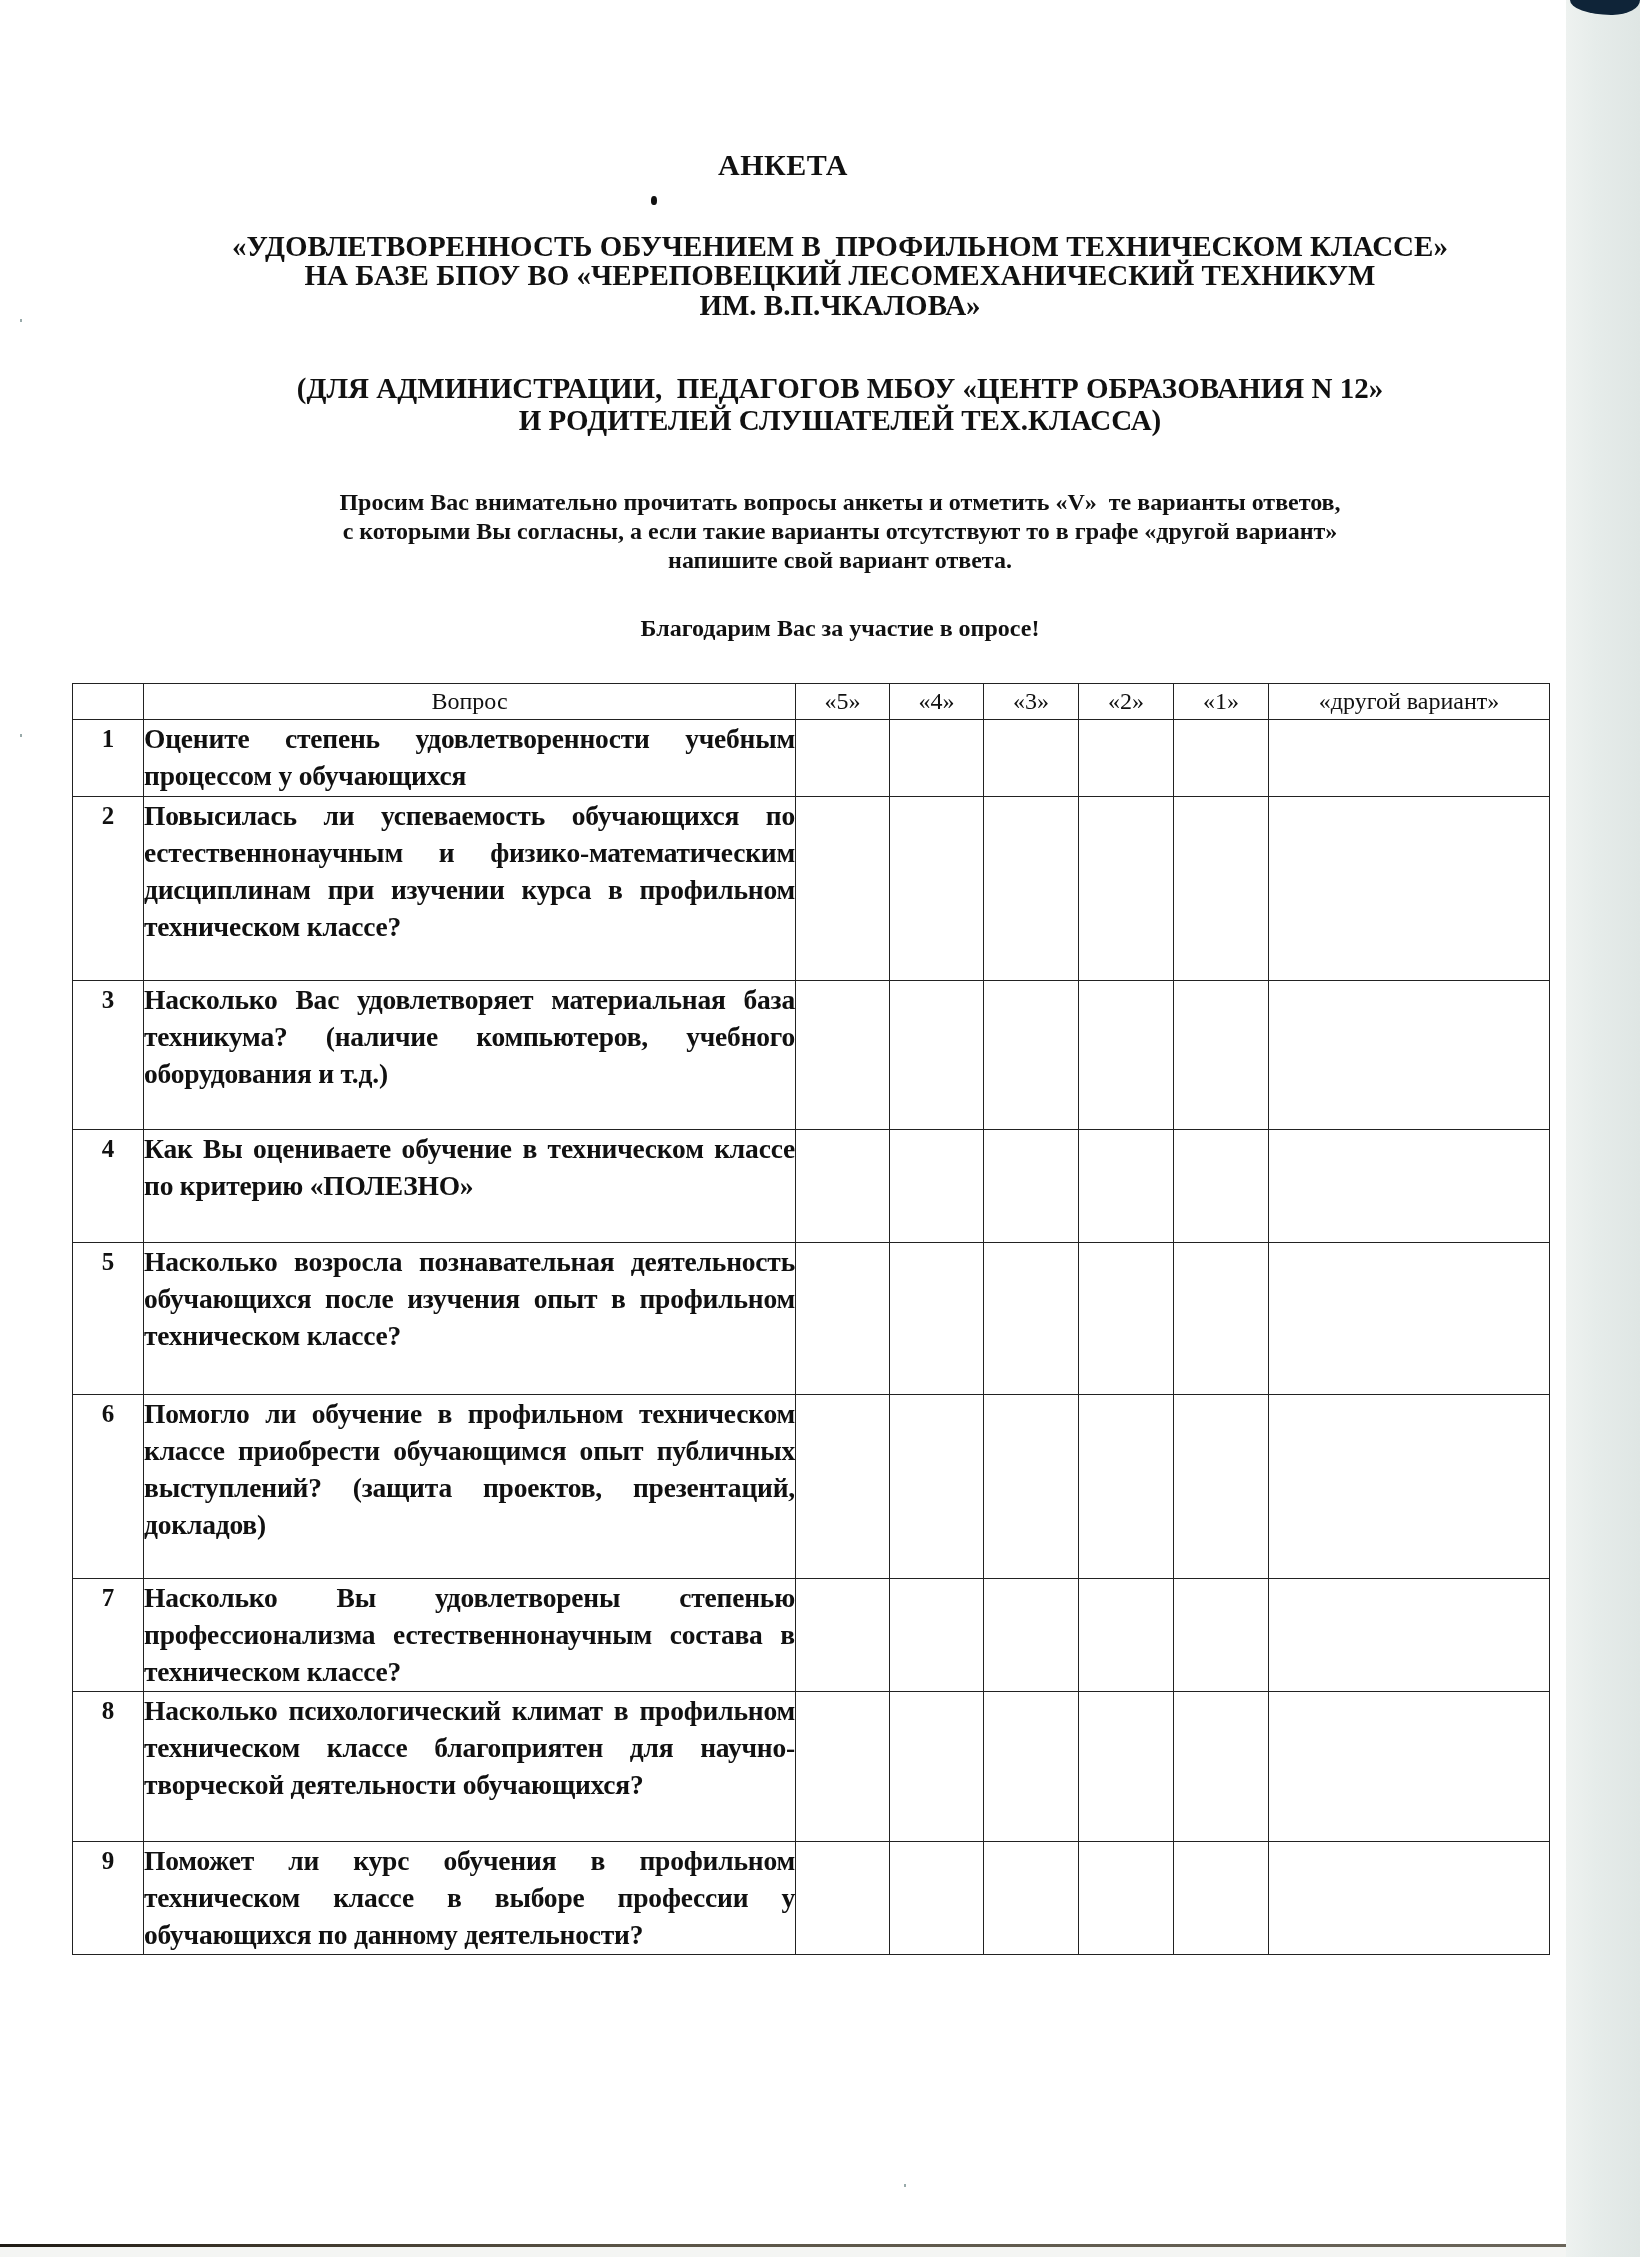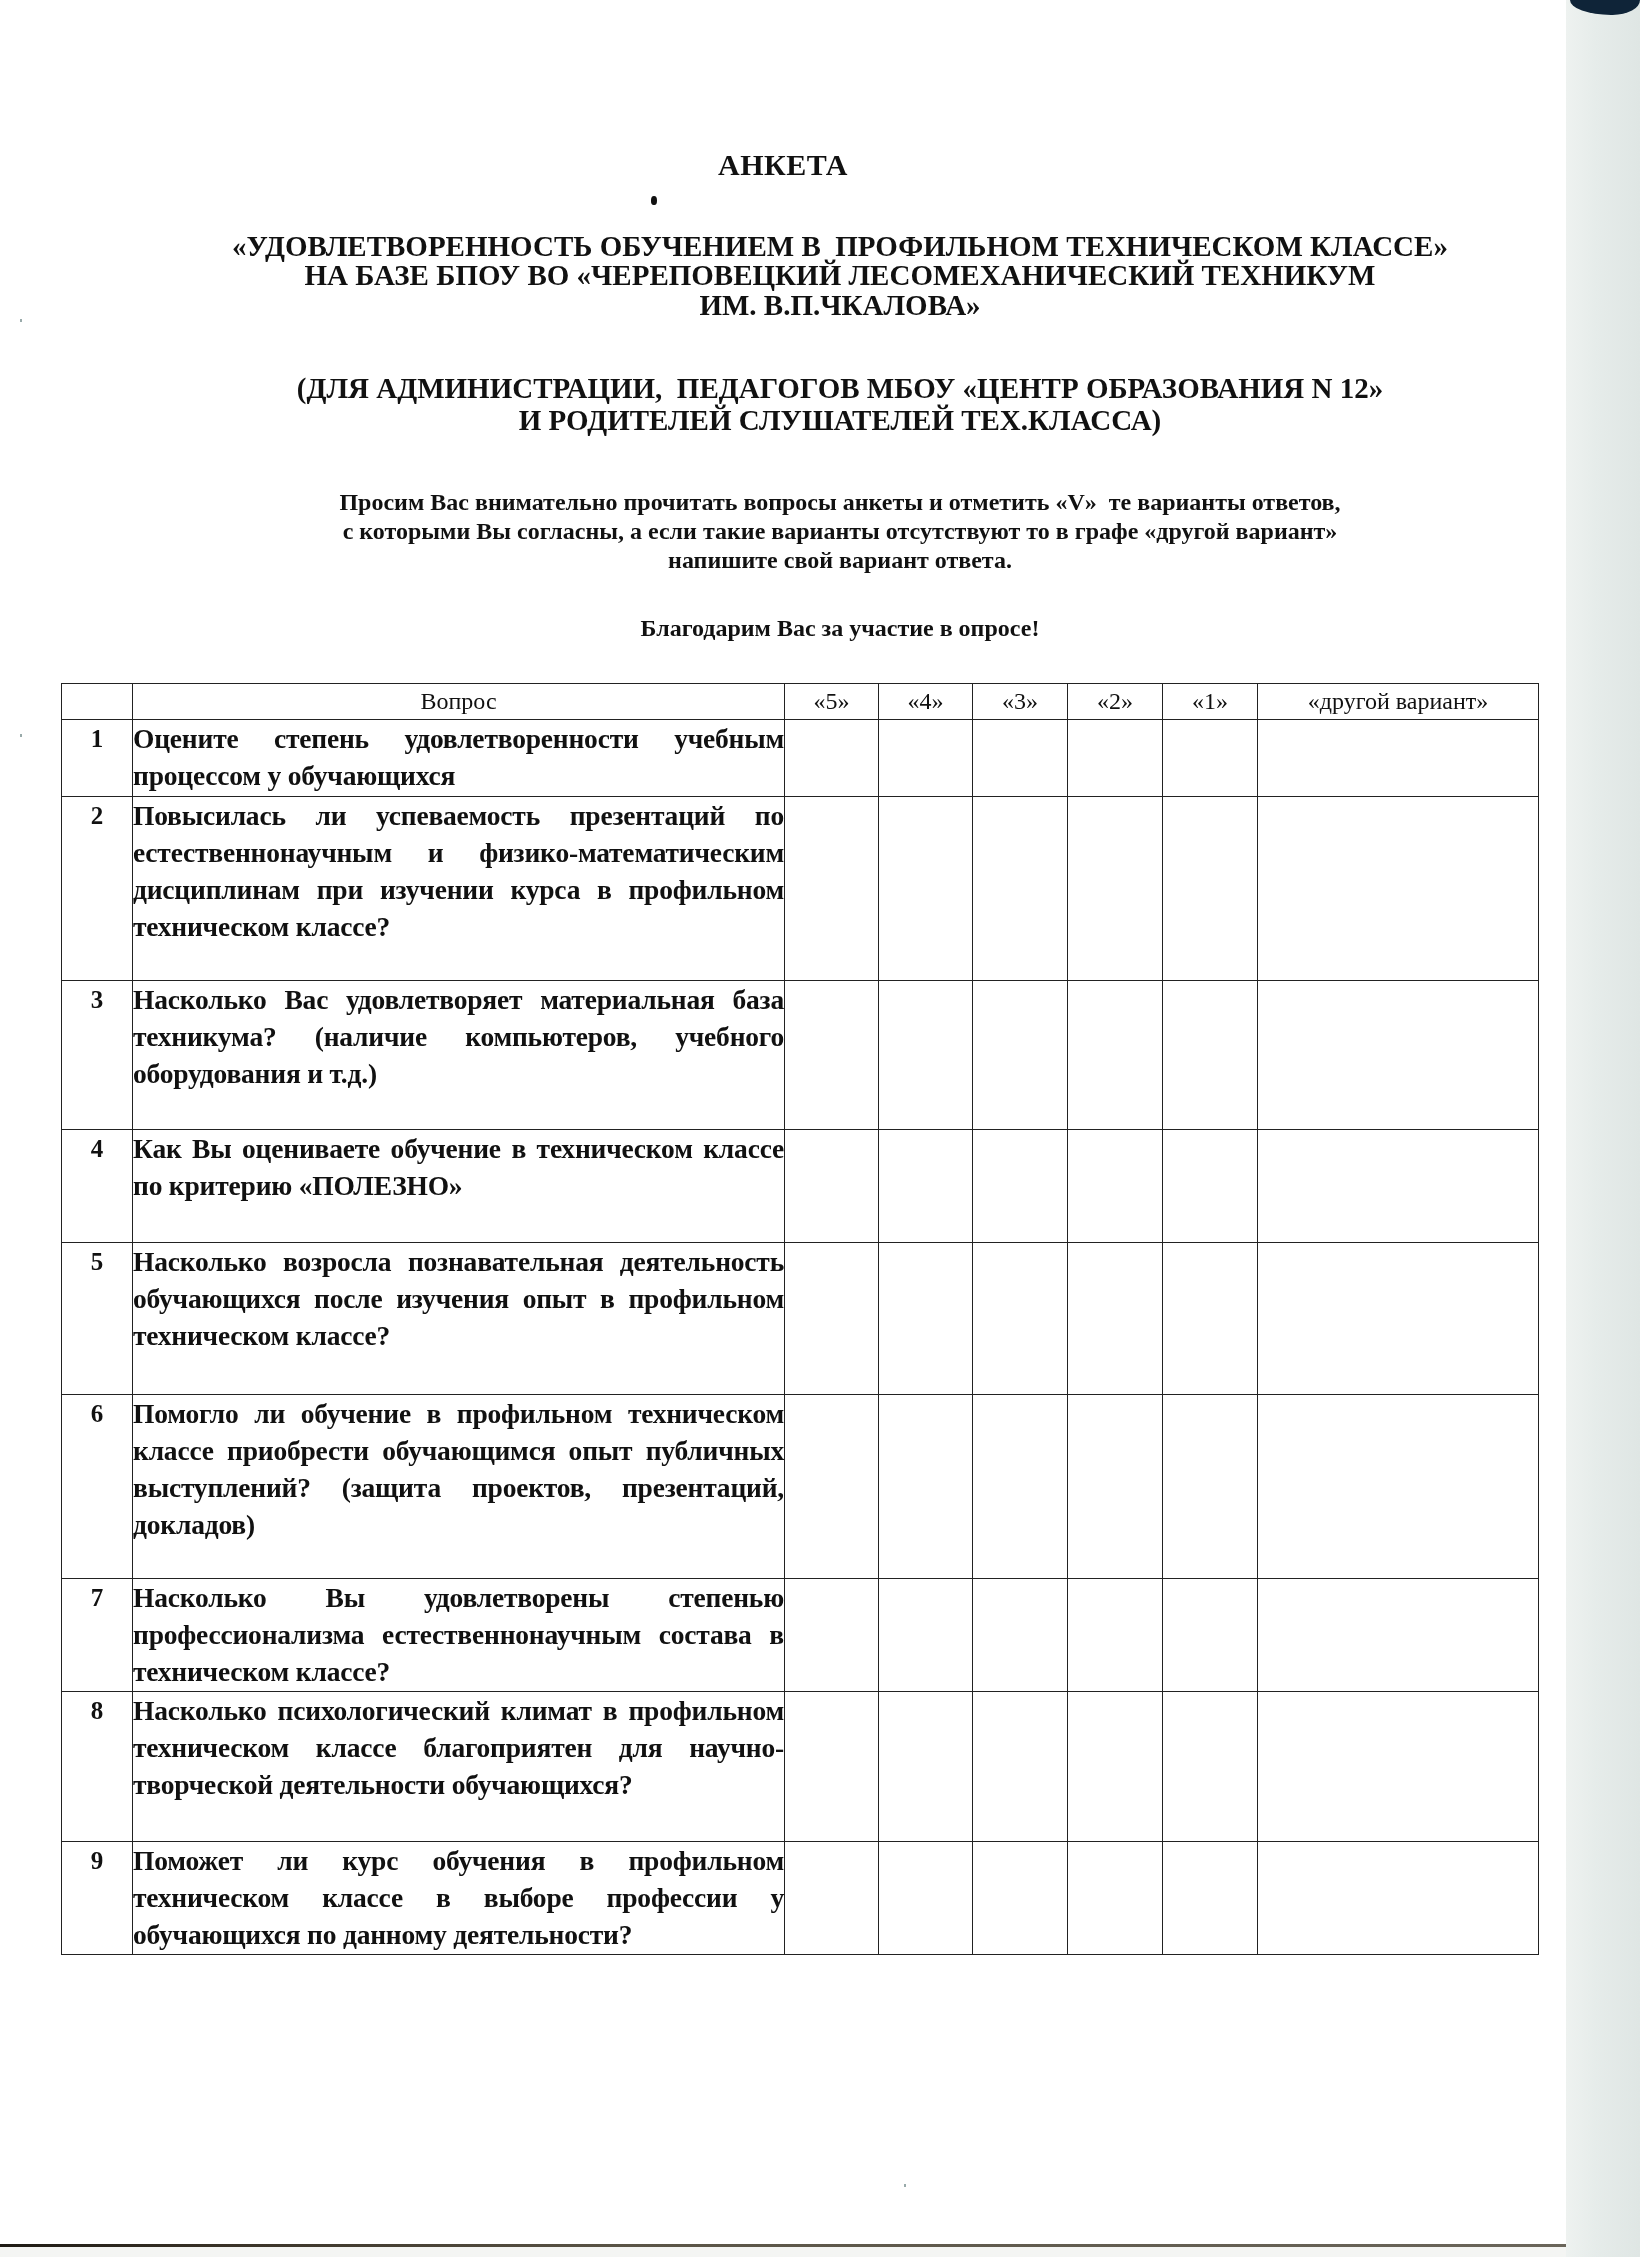--- a/index.html
+++ b/index.html
@@ -48,21 +48,21 @@
     position: absolute; left: 0; width: 1680px; top: 488px;
     text-align: center; font-weight: bold; font-size: 24px; line-height: 29px;
   }
   .thanks {
     position: absolute; left: 0; width: 1680px; top: 614px;
     text-align: center; font-weight: bold; font-size: 24px; line-height: 29px;
   }
   .line { display: block; white-space: pre; }
 
   table.survey {
-    position: absolute; left: 61px; top: 683px;
+    position: absolute; left: 72px; top: 683px;
     border-collapse: collapse; table-layout: fixed; width: 1475px;
   }
   table.survey td, table.survey th {
     border: 1.4px solid #222; padding: 0; vertical-align: top;
   }
   table.survey th {
     font-weight: normal; font-size: 24px; height: 35px; line-height: 33px;
     text-align: center; vertical-align: middle;
   }
   td.num {
@@ -135,21 +135,21 @@
         <td class="q">Оцените степень удовлетворенности учебным процессом у обучающихся</td>
         <td class="ans"></td>
         <td class="ans"></td>
         <td class="ans"></td>
         <td class="ans"></td>
         <td class="ans"></td>
         <td class="ans"></td>
       </tr>
       <tr style="height:184px">
         <td class="num">2</td>
-        <td class="q">Повысилась ли успеваемость презентаций по естественнонаучным и физико-математическим дисциплинам при изучении курса в профильном техническом классе?</td>
+        <td class="q">Повысилась ли успеваемость обучающихся по естественнонаучным и физико-математическим дисциплинам при изучении курса в профильном техническом классе?</td>
         <td class="ans"></td>
         <td class="ans"></td>
         <td class="ans"></td>
         <td class="ans"></td>
         <td class="ans"></td>
         <td class="ans"></td>
       </tr>
       <tr style="height:149px">
         <td class="num">3</td>
         <td class="q">Насколько Вас удовлетворяет материальная база техникума? (наличие компьютеров, учебного оборудования и т.д.)</td>

